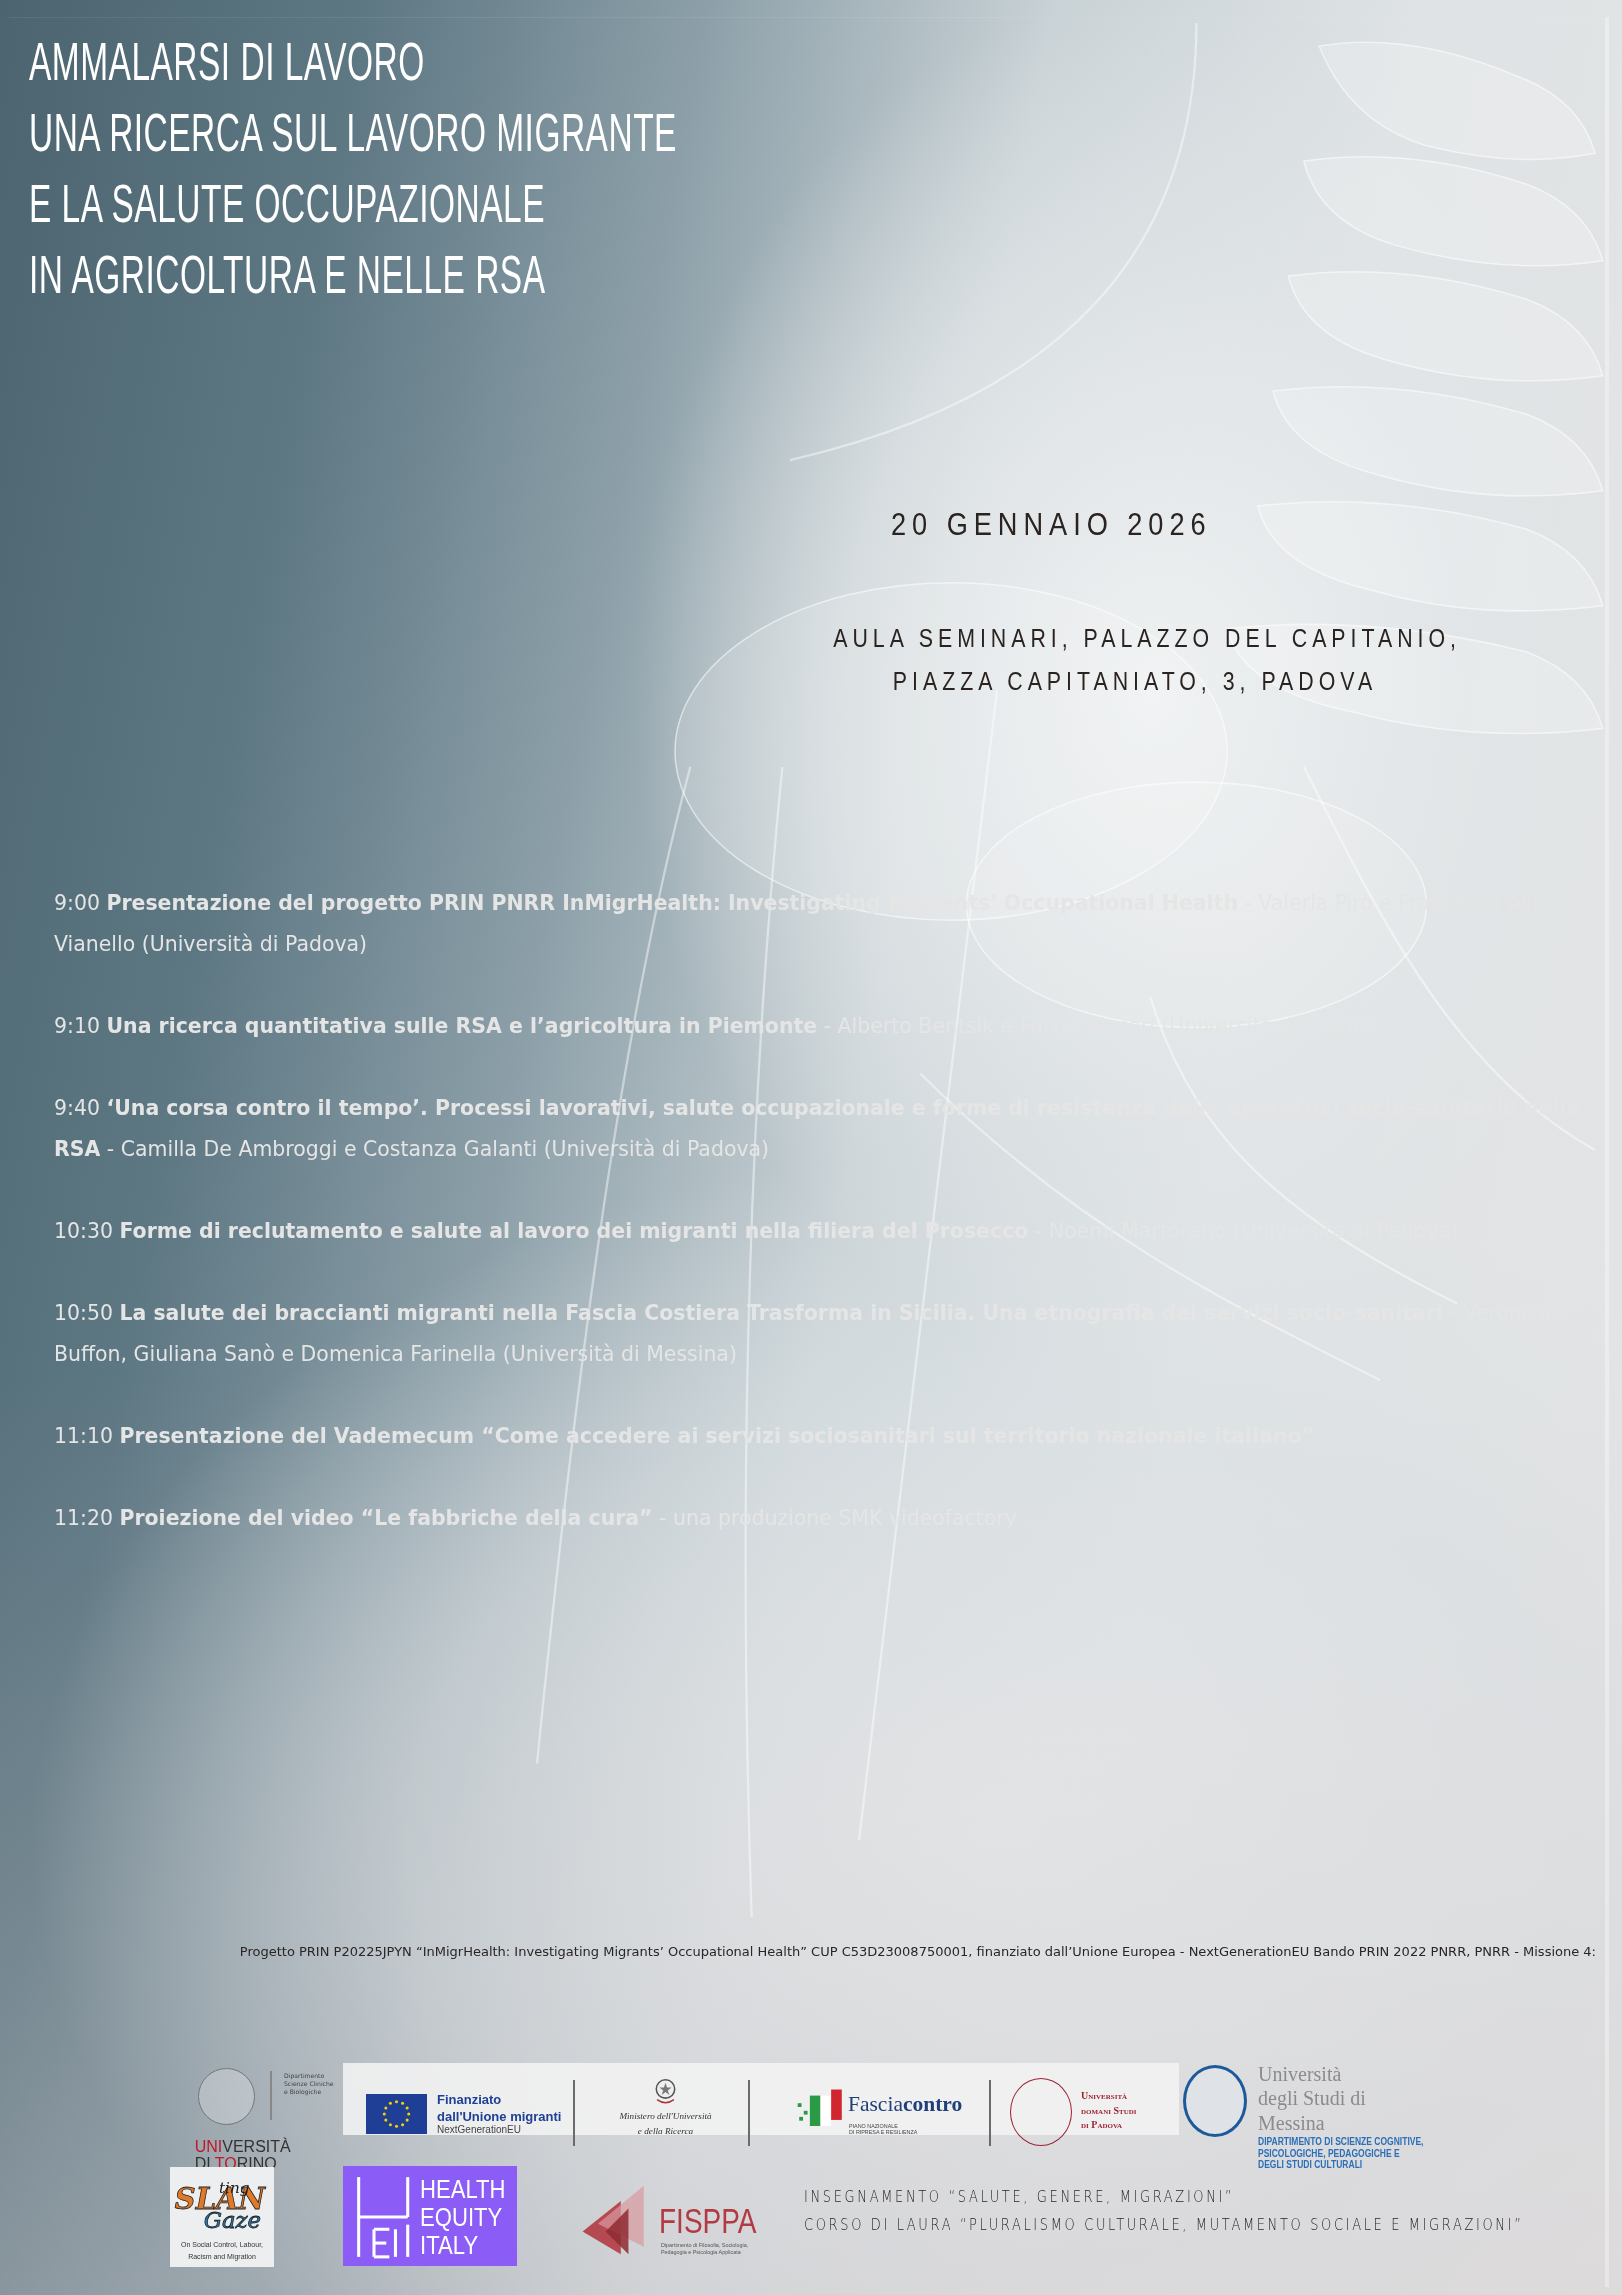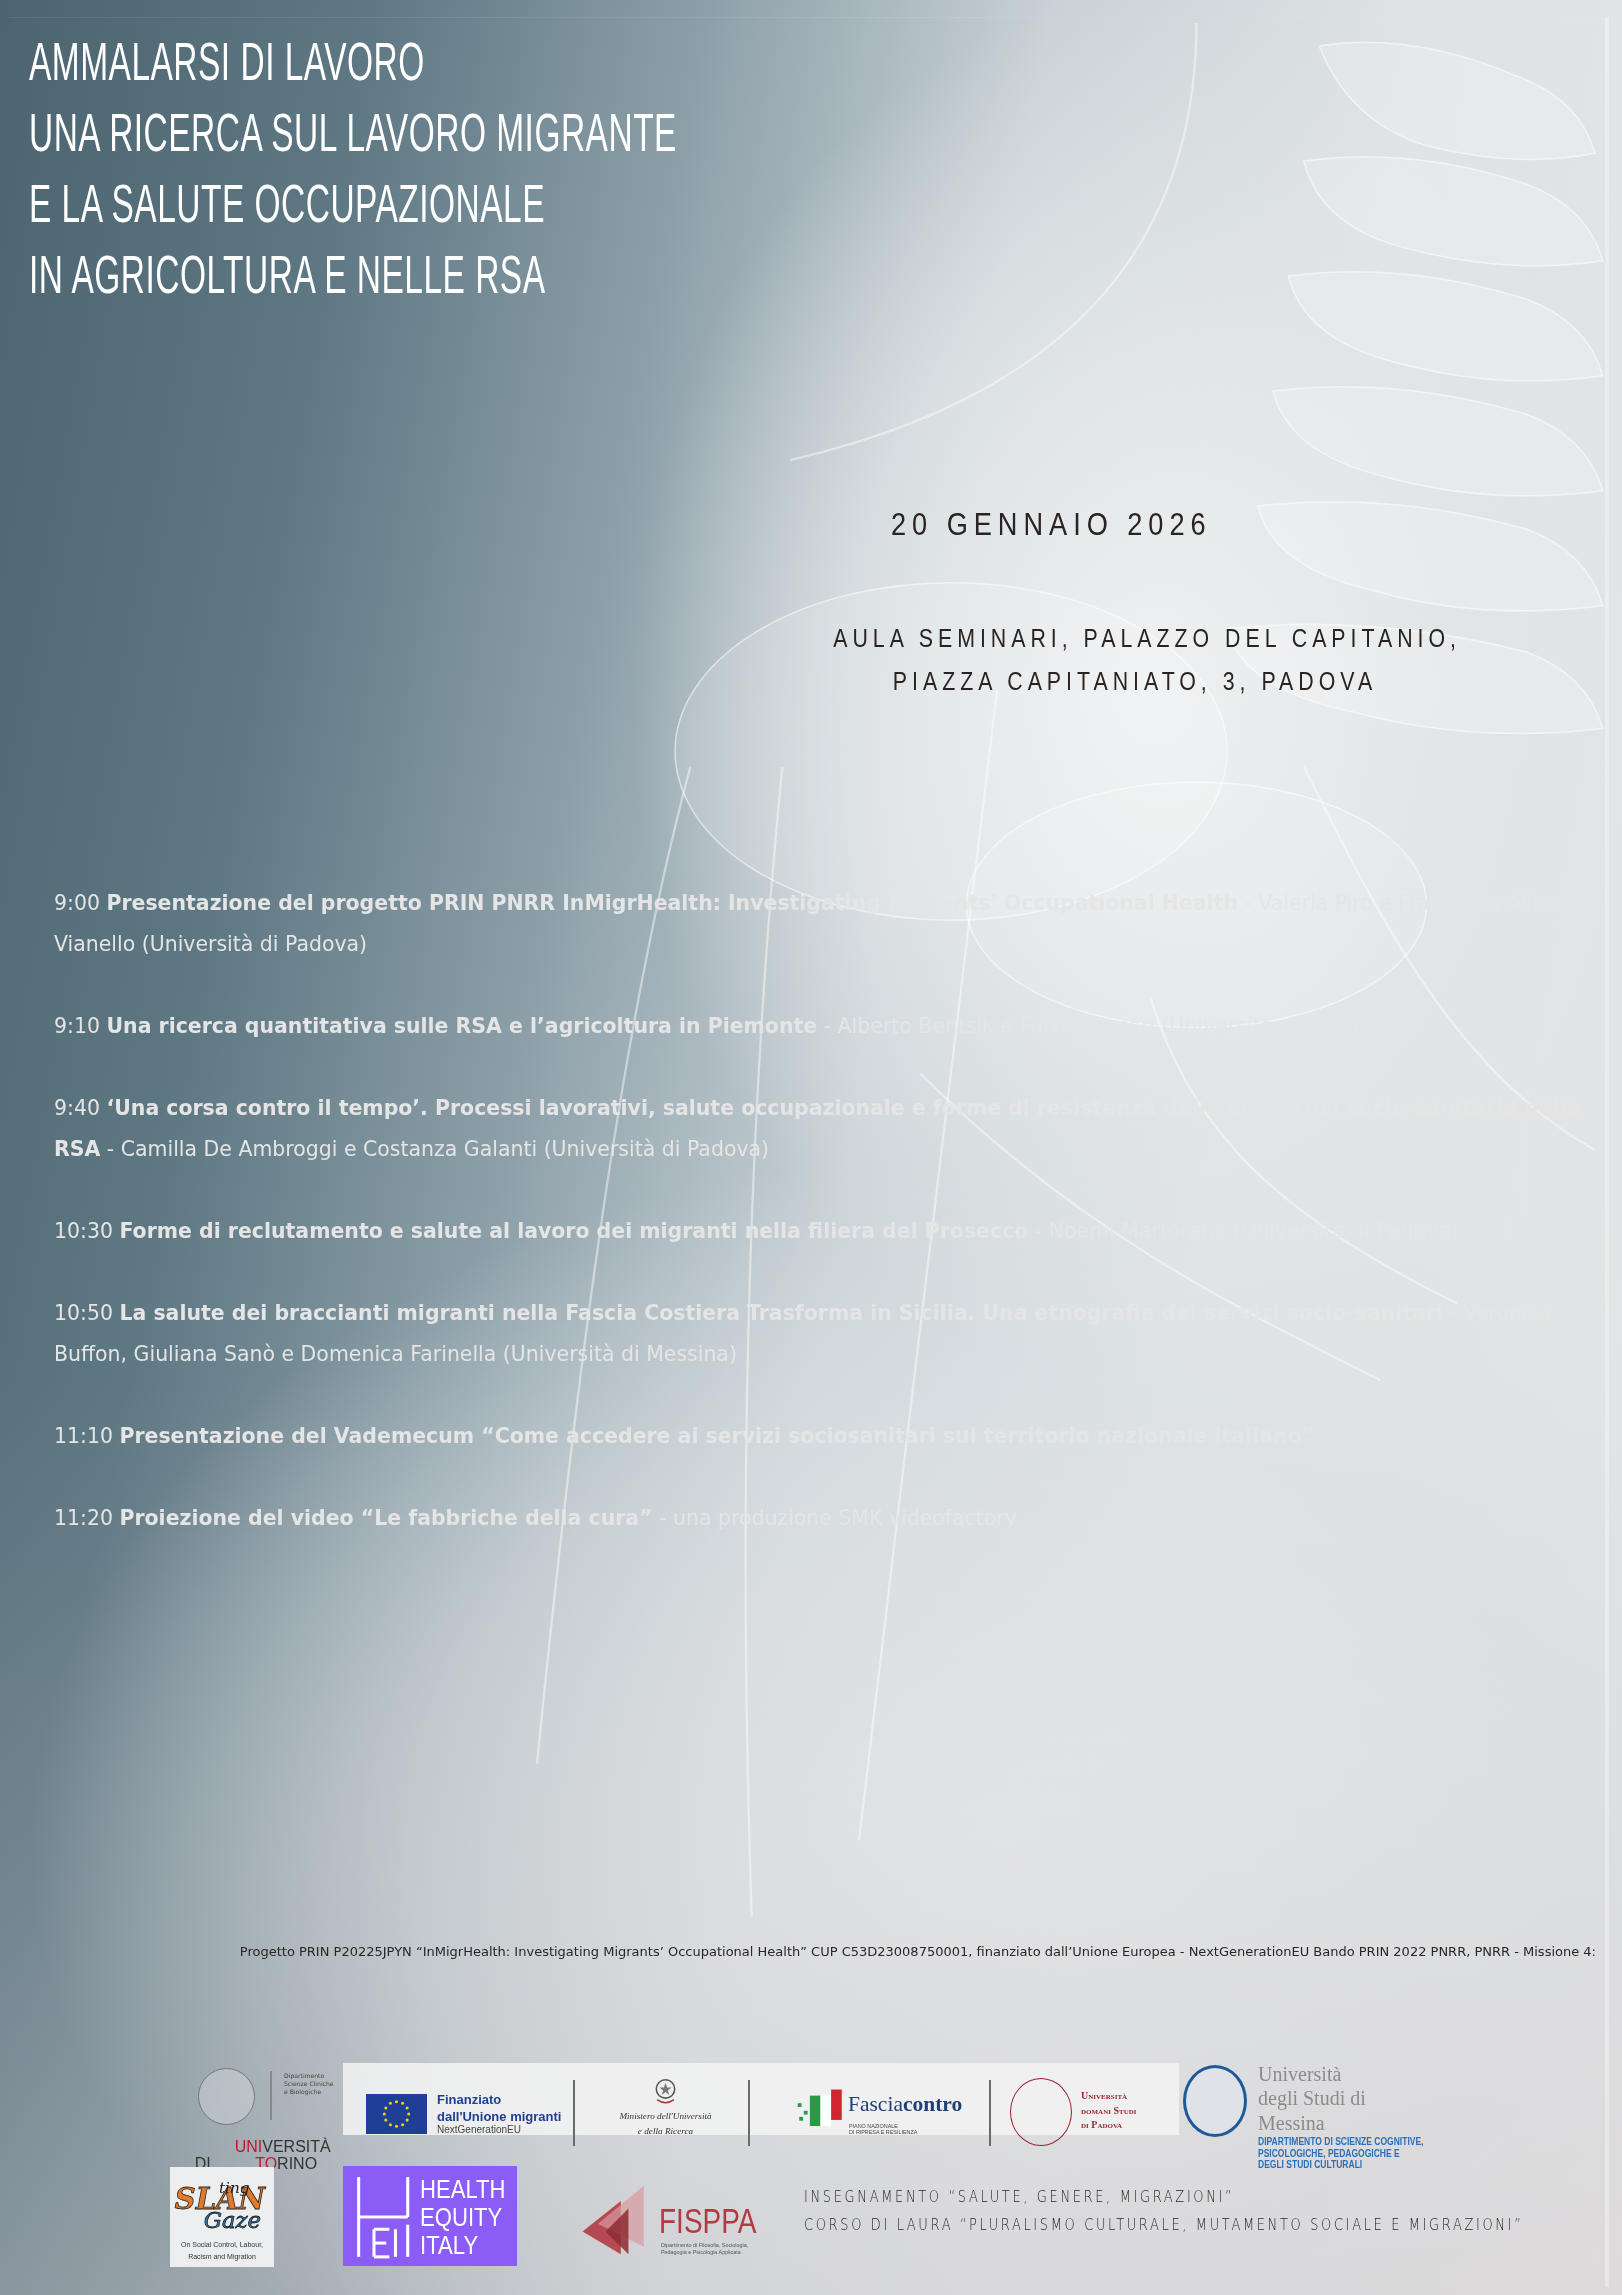--- a/index.html
+++ b/index.html
@@ -72,21 +72,21 @@
   .logos-top {
     position: absolute; left: 343px; top: 2063px; width: 836px; height: 72px;
     background: rgba(242,243,243,0.88);
   }
   .logo { position: absolute; }
   .vsep { position: absolute; width: 1.5px; background: #6b6b6b; }
 
   .torino { left: 184px; top: 2066px; width: 161px; height: 107px; }
   .seal { border-radius: 50%; border: 1.5px solid #777; position: absolute; }
   .unito-name { position: absolute; left: 10.7px; top: 72px; font-family: "Liberation Sans", sans-serif; font-size: 16px; line-height: 17px; color: #333; }
-  .unito-name .r { color: #c0172a; margin-left: 40px; }
+  .unito-name .r { color: #c0172a; }
   .unito-dep { position: absolute; left: 100px; top: 6.1px; font-size: 6.1px; line-height: 7.7px; color: #444; }
 
   .eu-flag { position: absolute; left: 23px; top: 31px; width: 61px; height: 40px; background: #1f3f96; }
   .eu-text1 { position: absolute; left: 94px; top: 28px; font-family: "Liberation Sans", sans-serif; font-size: 13px; font-weight: 700; color: #1f3f96; line-height: 17px; }
   .eu-text2 { position: absolute; left: 94px; top: 61px; font-family: "Liberation Sans", sans-serif; font-size: 10px; color: #444; }
   .mur-text { position: absolute; font-family: "Liberation Serif", serif; font-style: italic; font-size: 9.2px; color: #333; text-align: center; line-height: 15.3px; }
 
   .italia-word { position: absolute; font-family: "Liberation Serif", serif; font-size: 21.5px; color: #1f3f78; }
   .italia-sub { position: absolute; font-family: "Liberation Sans", sans-serif; font-size: 5.4px; line-height: 6.1px; color: #444; }
 

